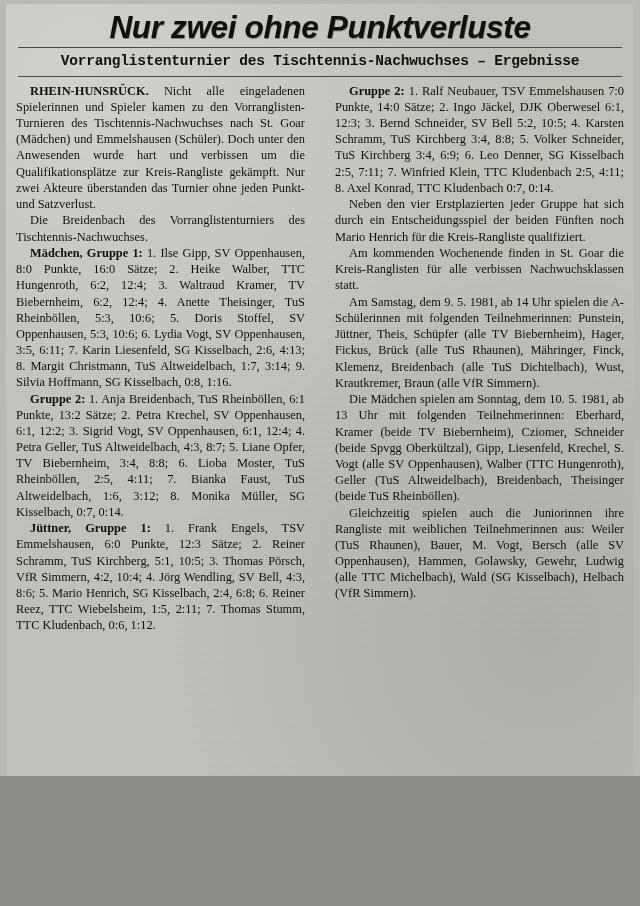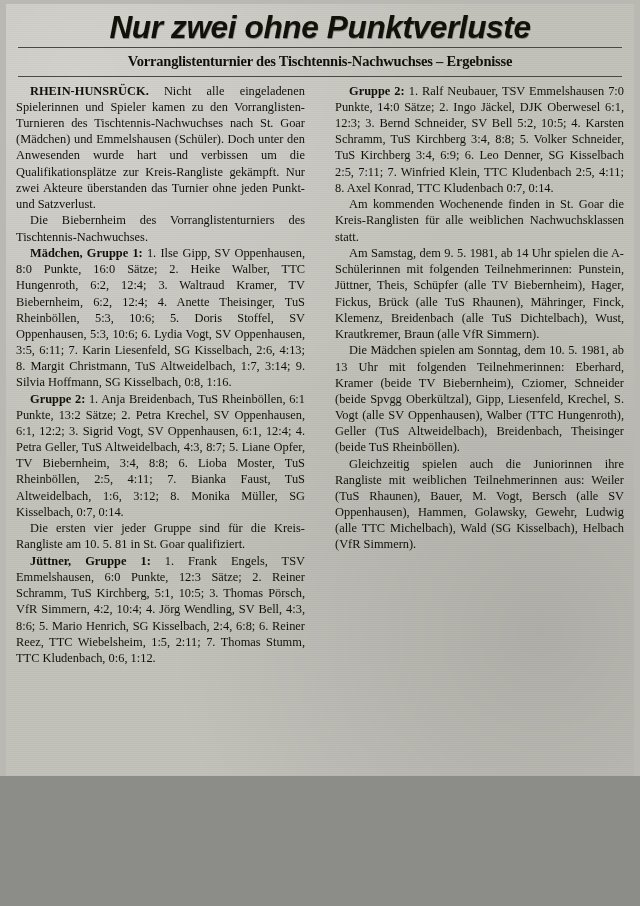--- a/index.html
+++ b/index.html
@@ -37,21 +37,21 @@
     font-size: 31px;
     letter-spacing: -0.4px;
     line-height: 1.0;
     margin: 8px 0 2px 0;
     font-style: italic;
     transform: scaleX(1.02);
     text-shadow: 0.5px 0.5px 0 rgba(0,0,0,0.35);
   }
   .subhead {
     text-align: center;
-    font-family: Liberation Serif, serif;
+    font-family: Liberation Mono, monospace;
     font-weight: bold;
     font-size: 14.5px;
     line-height: 1.1;
     margin: 6px 0 6px 0;
     letter-spacing: -0.2px;
   }
   .rule {
     border: none;
     border-top: 1px solid #4a4a44;
     margin: 4px 2px 6px 2px;
@@ -98,30 +98,30 @@
 
     <h1 class="headline">Nur zwei ohne Punktverluste</h1>
     <hr class="rule">
     <h2 class="subhead">Vorranglistenturnier des Tischtennis-Nachwuchses – Ergebnisse</h2>
     <hr class="rule">
 
     <div class="cols">
 
       <div class="col">
         <p><span class="lead">RHEIN-HUNSRÜCK.</span><span> Nicht alle eingeladenen Spielerinnen und Spieler kamen zu den Vorranglisten-Turnieren des Tischtennis-Nachwuchses nach St. Goar (Mädchen) und Emmelshausen (Schüler). Doch unter den Anwesenden wurde hart und verbissen um die Qualifikationsplätze zur Kreis-Rangliste gekämpft. Nur zwei Akteure überstanden das Turnier ohne jeden Punkt- und Satzverlust.</span></p>
-        <p><span>Die Biebernheim des Vorranglistenturniers des Tischtennis-Nachwuchses.</span></p>
+        <p><span>Die Breidenbach des Vorranglistenturniers des Tischtennis-Nachwuchses.</span></p>
         <p><span class="b">Mädchen, Gruppe 1:</span><span> 1. Ilse Gipp, SV Oppenhausen, 8:0 Punkte, 16:0 Sätze; 2. Heike Walber, TTC Hungenroth, 6:2, 12:4; 3. Waltraud Kramer, TV Biebernheim, 6:2, 12:4; 4. Anette Theisinger, TuS Rheinböllen, 5:3, 10:6; 5. Doris Stoffel, SV Oppenhausen, 5:3, 10:6; 6. Lydia Vogt, SV Oppenhausen, 3:5, 6:11; 7. Karin Liesenfeld, SG Kisselbach, 2:6, 4:13; 8. Margit Christmann, TuS Altweidelbach, 1:7, 3:14; 9. Silvia Hoffmann, SG Kisselbach, 0:8, 1:16.</span></p>
         <p><span class="b">Gruppe 2:</span><span> 1. Anja Breidenbach, TuS Rheinböllen, 6:1 Punkte, 13:2 Sätze; 2. Petra Krechel, SV Oppenhausen, 6:1, 12:2; 3. Sigrid Vogt, SV Oppenhausen, 6:1, 12:4; 4. Petra Geller, TuS Altweidelbach, 4:3, 8:7; 5. Liane Opfer, TV Biebernheim, 3:4, 8:8; 6. Lioba Moster, TuS Rheinböllen, 2:5, 4:11; 7. Bianka Faust, TuS Altweidelbach, 1:6, 3:12; 8. Monika Müller, SG Kisselbach, 0:7, 0:14.</span></p>
-        <p><span>Die ersten vier jeder Gruppe sind für die Kreis-Rangliste am 10. 5. 81 in St. Goar qualifiziert.</span></p>
         <p><span class="b">Jüttner, Gruppe 1:</span><span> 1. Frank Engels, TSV Emmelshausen, 6:0 Punkte, 12:3 Sätze; 2. Reiner Schramm, TuS Kirchberg, 5:1, 10:5; 3. Thomas Pörsch, VfR Simmern, 4:2, 10:4; 4. Jörg Wendling, SV Bell, 4:3, 8:6; 5. Mario Henrich, SG Kisselbach, 2:4, 6:8; 6. Reiner Reez, TTC Wiebelsheim, 1:5, 2:11; 7. Thomas Stumm, TTC Kludenbach, 0:6, 1:12.</span></p>
       </div>
 
       <div class="col">
         <p><span class="b">Gruppe 2:</span><span> 1. Ralf Neubauer, TSV Emmelshausen 7:0 Punkte, 14:0 Sätze; 2. Ingo Jäckel, DJK Oberwesel 6:1, 12:3; 3. Bernd Schneider, SV Bell 5:2, 10:5; 4. Karsten Schramm, TuS Kirchberg 3:4, 8:8; 5. Volker Schneider, TuS Kirchberg 3:4, 6:9; 6. Leo Denner, SG Kisselbach 2:5, 7:11; 7. Winfried Klein, TTC Kludenbach 2:5, 4:11; 8. Axel Konrad, TTC Kludenbach 0:7, 0:14.</span></p>
-        <p><span>Am kommenden Wochenende finden in St. Goar die Kreis-Ranglisten für alle weiblichen Nachwuchsklassen statt.</span></p>
+        <p><span>Neben den vier Erstplazierten jeder Gruppe hat sich durch ein Entscheidungsspiel der beiden Fünften noch Mario Henrich für die Kreis-Rangliste qualifiziert.</span></p>
+        <p><span>Am kommenden Wochenende finden in St. Goar die Kreis-Ranglisten für alle verbissen Nachwuchsklassen statt.</span></p>
         <p><span>Am Samstag, dem 9. 5. 1981, ab 14 Uhr spielen die A-Schülerinnen mit folgenden Teilnehmerinnen: Punstein, Jüttner, Theis, Schüpfer (alle TV Biebernheim), Hager, Fickus, Brück (alle TuS Rhaunen), Mähringer, Finck, Klemenz, Breidenbach (alle TuS Dichtelbach), Wust, Krautkremer, Braun (alle VfR Simmern).</span></p>
         <p><span>Die Mädchen spielen am Sonntag, dem 10. 5. 1981, ab 13 Uhr mit folgenden Teilnehmerinnen: Eberhard, Kramer (beide TV Biebernheim), Cziomer, Schneider (beide Spvgg Oberkültzal), Gipp, Liesenfeld, Krechel, S. Vogt (alle SV Oppenhausen), Walber (TTC Hungenroth), Geller (TuS Altweidelbach), Breidenbach, Theisinger (beide TuS Rheinböllen).</span></p>
         <p><span>Gleichzeitig spielen auch die Juniorinnen ihre Rangliste mit weiblichen Teilnehmerinnen aus: Weiler (TuS Rhaunen), Bauer, M. Vogt, Bersch (alle SV Oppenhausen), Hammen, Golawsky, Gewehr, Ludwig (alle TTC Michelbach), Wald (SG Kisselbach), Helbach (VfR Simmern).</span></p>
       </div>
 
     </div>
 
     <div class="grain"></div>
   </div>
 </div>

